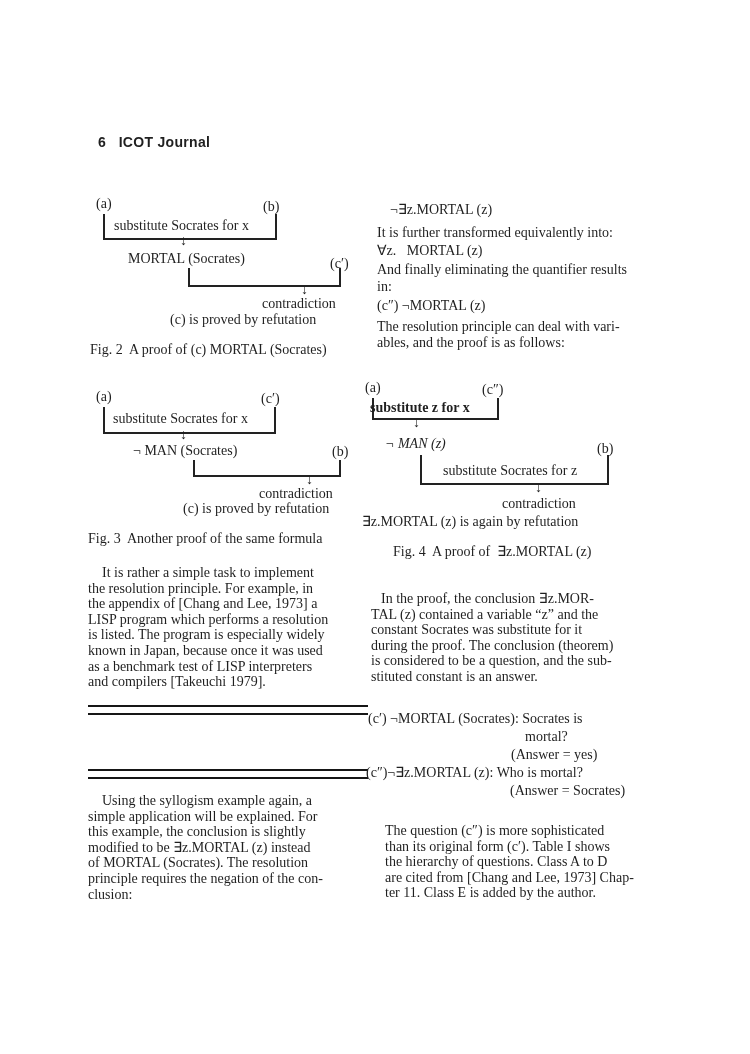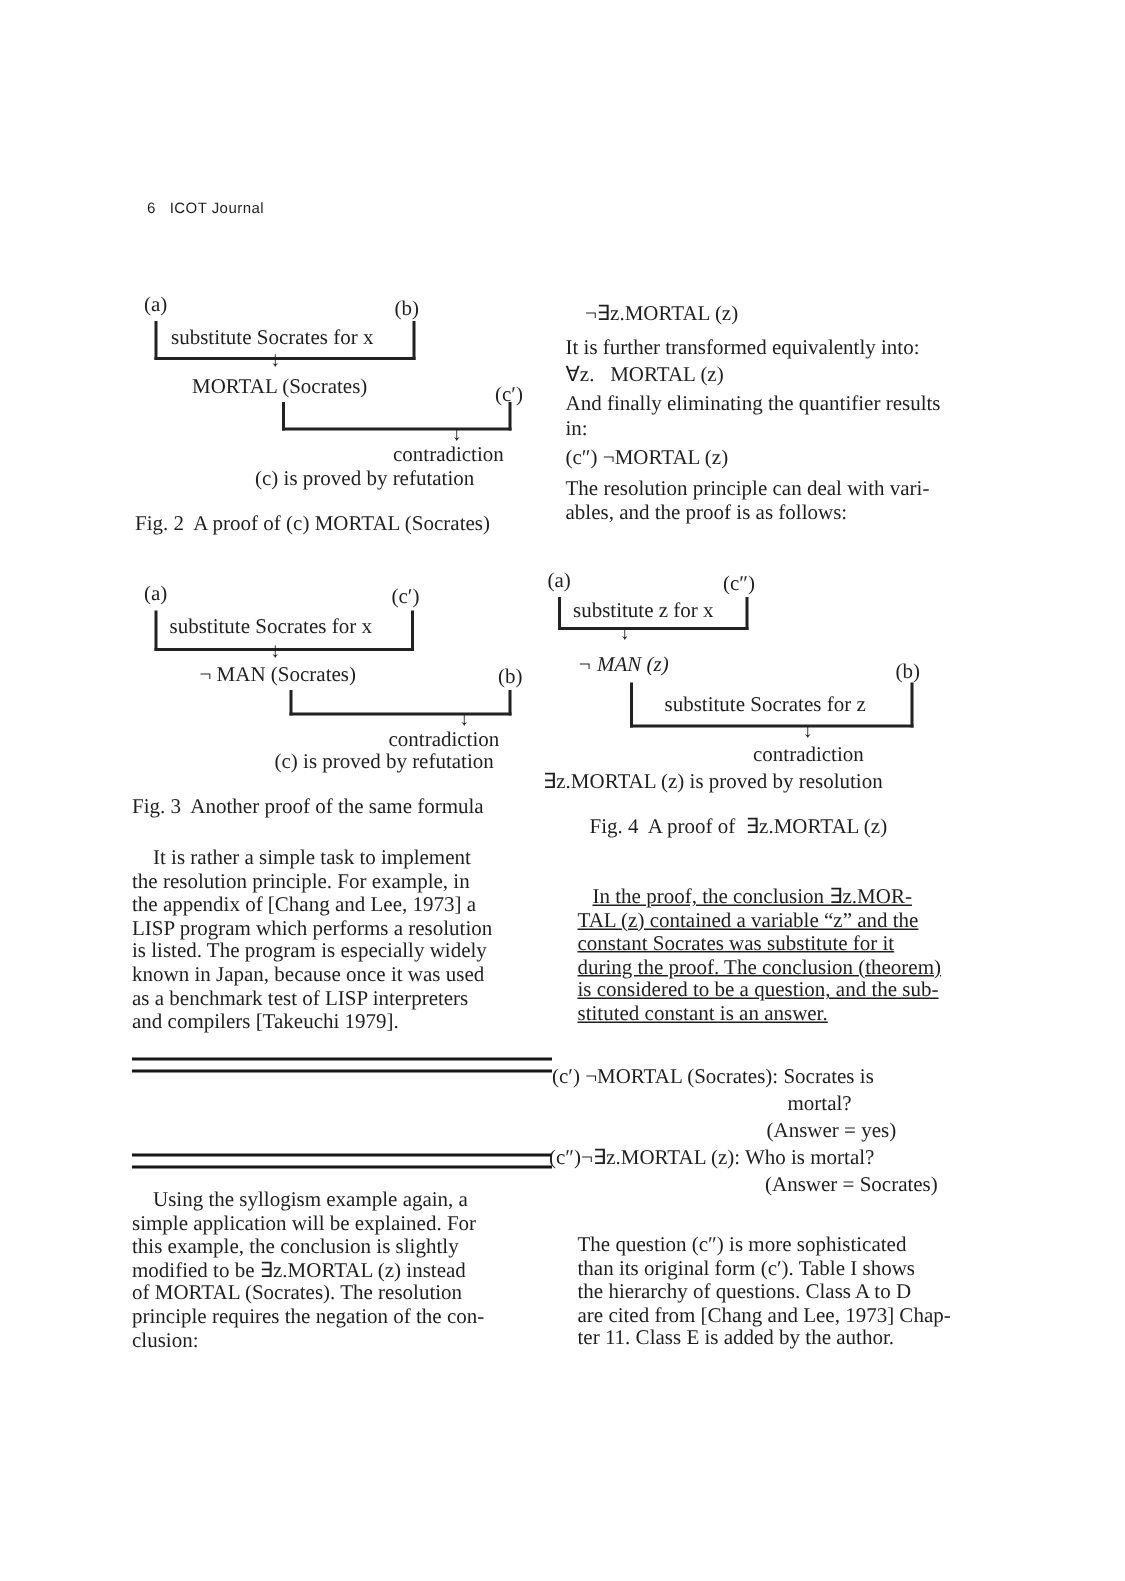--- a/index.html
+++ b/index.html
@@ -18,22 +18,22 @@
     position: absolute;
     white-space: pre-line;
     font-size: 14px;
     line-height: 15.6px;
     text-align: left;
   }
   .indent { text-indent: 14px; }
   .hdr {
     position: absolute;
     font-family: "Liberation Sans", sans-serif;
-    font-size: 10px;
-    font-weight: normal;
+    font-size: 14px;
+    font-weight: bold;
     letter-spacing: 0.3px;
     white-space: pre;
   }
   .bracket {
     position: absolute;
     border: 2px solid #222;
     border-top: none;
   }
   .arrow {
     position: absolute;
@@ -124,33 +124,33 @@
 in:</div>
     <div class="abs" style="left:377px; top:299px;">(c″) ¬MORTAL (z)</div>
     <div class="para" style="left:377px; top:319px; width:290px; line-height:16px;">The resolution principle can deal with vari-
 ables, and the proof is as follows:</div>
   </div>
 
   <div>
     <div class="abs" style="left:365px; top:381px;">(a)</div>
     <div class="abs" style="left:482px; top:383px;">(c″)</div>
     <div class="bracket" style="left:372px; top:398px; width:123px; height:20px;"></div>
-    <div class="abs" style="left:382px; top:401px;">substitute z for x</div>
+    <div class="abs" style="left:370px; top:401px;font-weight:bold;">substitute z for x</div>
     <div class="arrow" style="left:413px; top:416px;">↓</div>
     <div class="abs" style="left:385px; top:437px;font-style:italic;">¬ MAN (z)</div>
     <div class="abs" style="left:597px; top:442px;">(b)</div>
     <div class="bracket" style="left:420px; top:455px; width:185px; height:28px;"></div>
     <div class="abs" style="left:443px; top:464px;">substitute Socrates for z</div>
     <div class="arrow" style="left:535px; top:481px;">↓</div>
     <div class="abs" style="left:502px; top:497px;">contradiction</div>
-    <div class="abs" style="left:362px; top:515px;">∃z.MORTAL (z) is proved by resolution</div>
+    <div class="abs" style="left:362px; top:515px;">∃z.MORTAL (z) is again by refutation</div>
     <div class="abs caption" style="left:393px; top:545px;text-align:center;">Fig. 4  A proof of  ∃z.MORTAL (z)</div>
   </div>
 
-  <div class="para indent" style="left:385px; top:591px; width:288px; text-indent:10px;text-decoration:underline;">In the proof, the conclusion ∃z.MOR-
+  <div class="para indent" style="left:371px; top:591px; width:288px; text-indent:10px;">In the proof, the conclusion ∃z.MOR-
 TAL (z) contained a variable “z” and the
 constant Socrates was substitute for it
 during the proof. The conclusion (theorem)
 is considered to be a question, and the sub-
 stituted constant is an answer.</div>
 
   <div>
     <div class="abs" style="left:368px; top:712px;">(c′) ¬MORTAL (Socrates): Socrates is</div>
     <div class="abs" style="left:525px; top:730px;">mortal?</div>
     <div class="abs" style="left:511px; top:748px;">(Answer = yes)</div>

